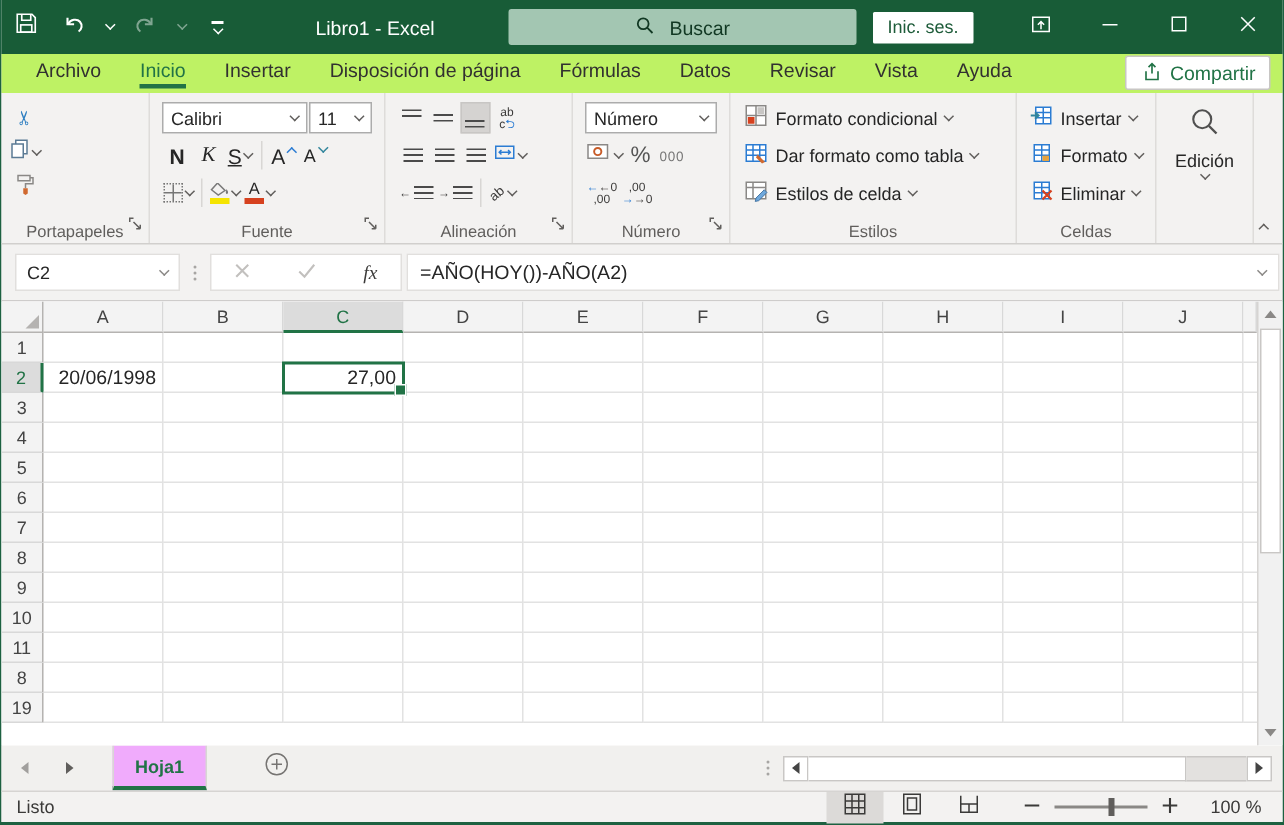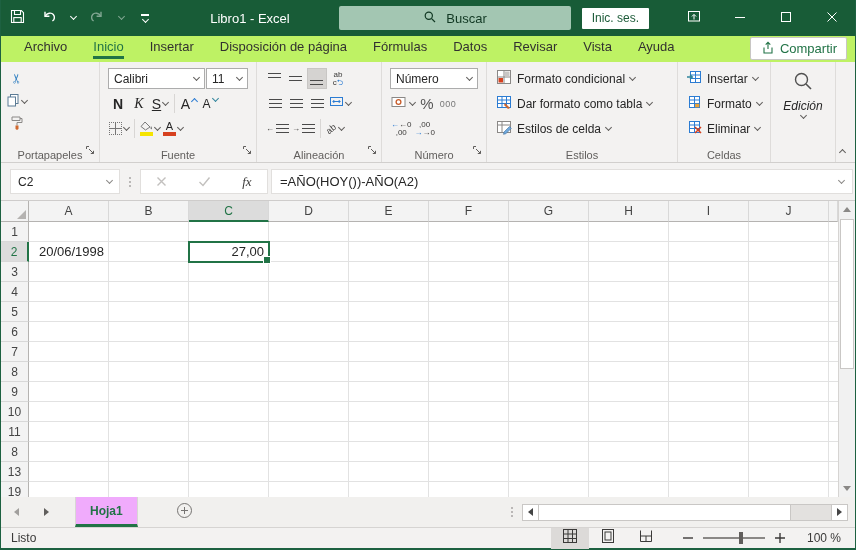--- a/index.html
+++ b/index.html
@@ -45,21 +45,21 @@
   .fontletter { font-size: 14px; color: #262626; }
   .it { font-style: italic; font-family: "Liberation Serif", serif; }
   .ul { text-decoration: underline; }
   .grow-caret { position: relative; top: -4px; left: 0px; }
   .colorbar { display: block; width: 13px; height: 4px; margin-top: 1px; }
   .stack { display: flex; flex-direction: column; align-items: center; line-height: 1; }
   .tiny2 { font-size: 8px; line-height: 8px; color: #3b3a39; white-space: nowrap; }
   .tiny2 .arr { color: #2b7cd3; }
   .borders-ic { display: inline-block; width: 13px; height: 13px; border: 1px dotted #767676; background: linear-gradient(#767676,#767676) center/100% 1px no-repeat, linear-gradient(#767676,#767676) center/1px 100% no-repeat; }
   .style-row { display: flex; align-items: center; gap: 5px; height: 25px; padding-left: 5px; font-size: 12px; color: #262626; white-space: nowrap; }
-  .ed-btn { display: flex; flex-direction: column; align-items: center; gap: 3px; padding-top: 4px; width: 100%; font-style: italic; }
+  .ed-btn { display: flex; flex-direction: column; align-items: center; gap: 3px; padding-top: 4px; width: 100%; }
   .ed-label { font-size: 12px; color: #262626; }
   .paste { display: flex; flex-direction: column; align-items: center; width: 50px; padding-top: 3px; gap: 1px; }
   .paste .lbl { font-size: 12px; color: #262626; }
   .collapse-chevron { position: absolute; right: 10px; bottom: 7px; color: #605e5c; }
 
   
   .fbar { height: 38px; display: flex; align-items: center; background: #f3f2f1; flex: none; border-bottom: 1px solid #cecccb; }
   .namebox { width: 110px; height: 25px; background: #fff; border: 1px solid #e1dfdd; margin-left: 9px; display: flex; align-items: center; font-size: 12px; color: #262626; padding: 0 7px; justify-content: space-between; }
   .dots3 { display: flex; flex-direction: column; gap: 2px; margin: 0 9px; }
   .dots3 i { width: 2px; height: 2px; background: #a7a5a3; border-radius: 50%; }
@@ -706,34 +706,20 @@
             <div class="cell"></div>
             <div class="cell"></div>
             <div class="cell"></div>
             <div class="cell"></div>
             <div class="cell"></div>
             <div class="cell"></div>
             <div class="cell"></div>
             <div class="cell fill"></div>
           </div>
           <div class="grid-row">
-            <div class="row-h">13</div>
-            <div class="cell"></div>
-            <div class="cell"></div>
-            <div class="cell"></div>
-            <div class="cell"></div>
-            <div class="cell"></div>
-            <div class="cell"></div>
-            <div class="cell"></div>
-            <div class="cell"></div>
-            <div class="cell"></div>
-            <div class="cell"></div>
-            <div class="cell fill"></div>
-          </div>
-          <div class="grid-row">
             <div class="row-h">19</div>
             <div class="cell"></div>
             <div class="cell"></div>
             <div class="cell"></div>
             <div class="cell"></div>
             <div class="cell"></div>
             <div class="cell"></div>
             <div class="cell"></div>
             <div class="cell"></div>
             <div class="cell"></div>

